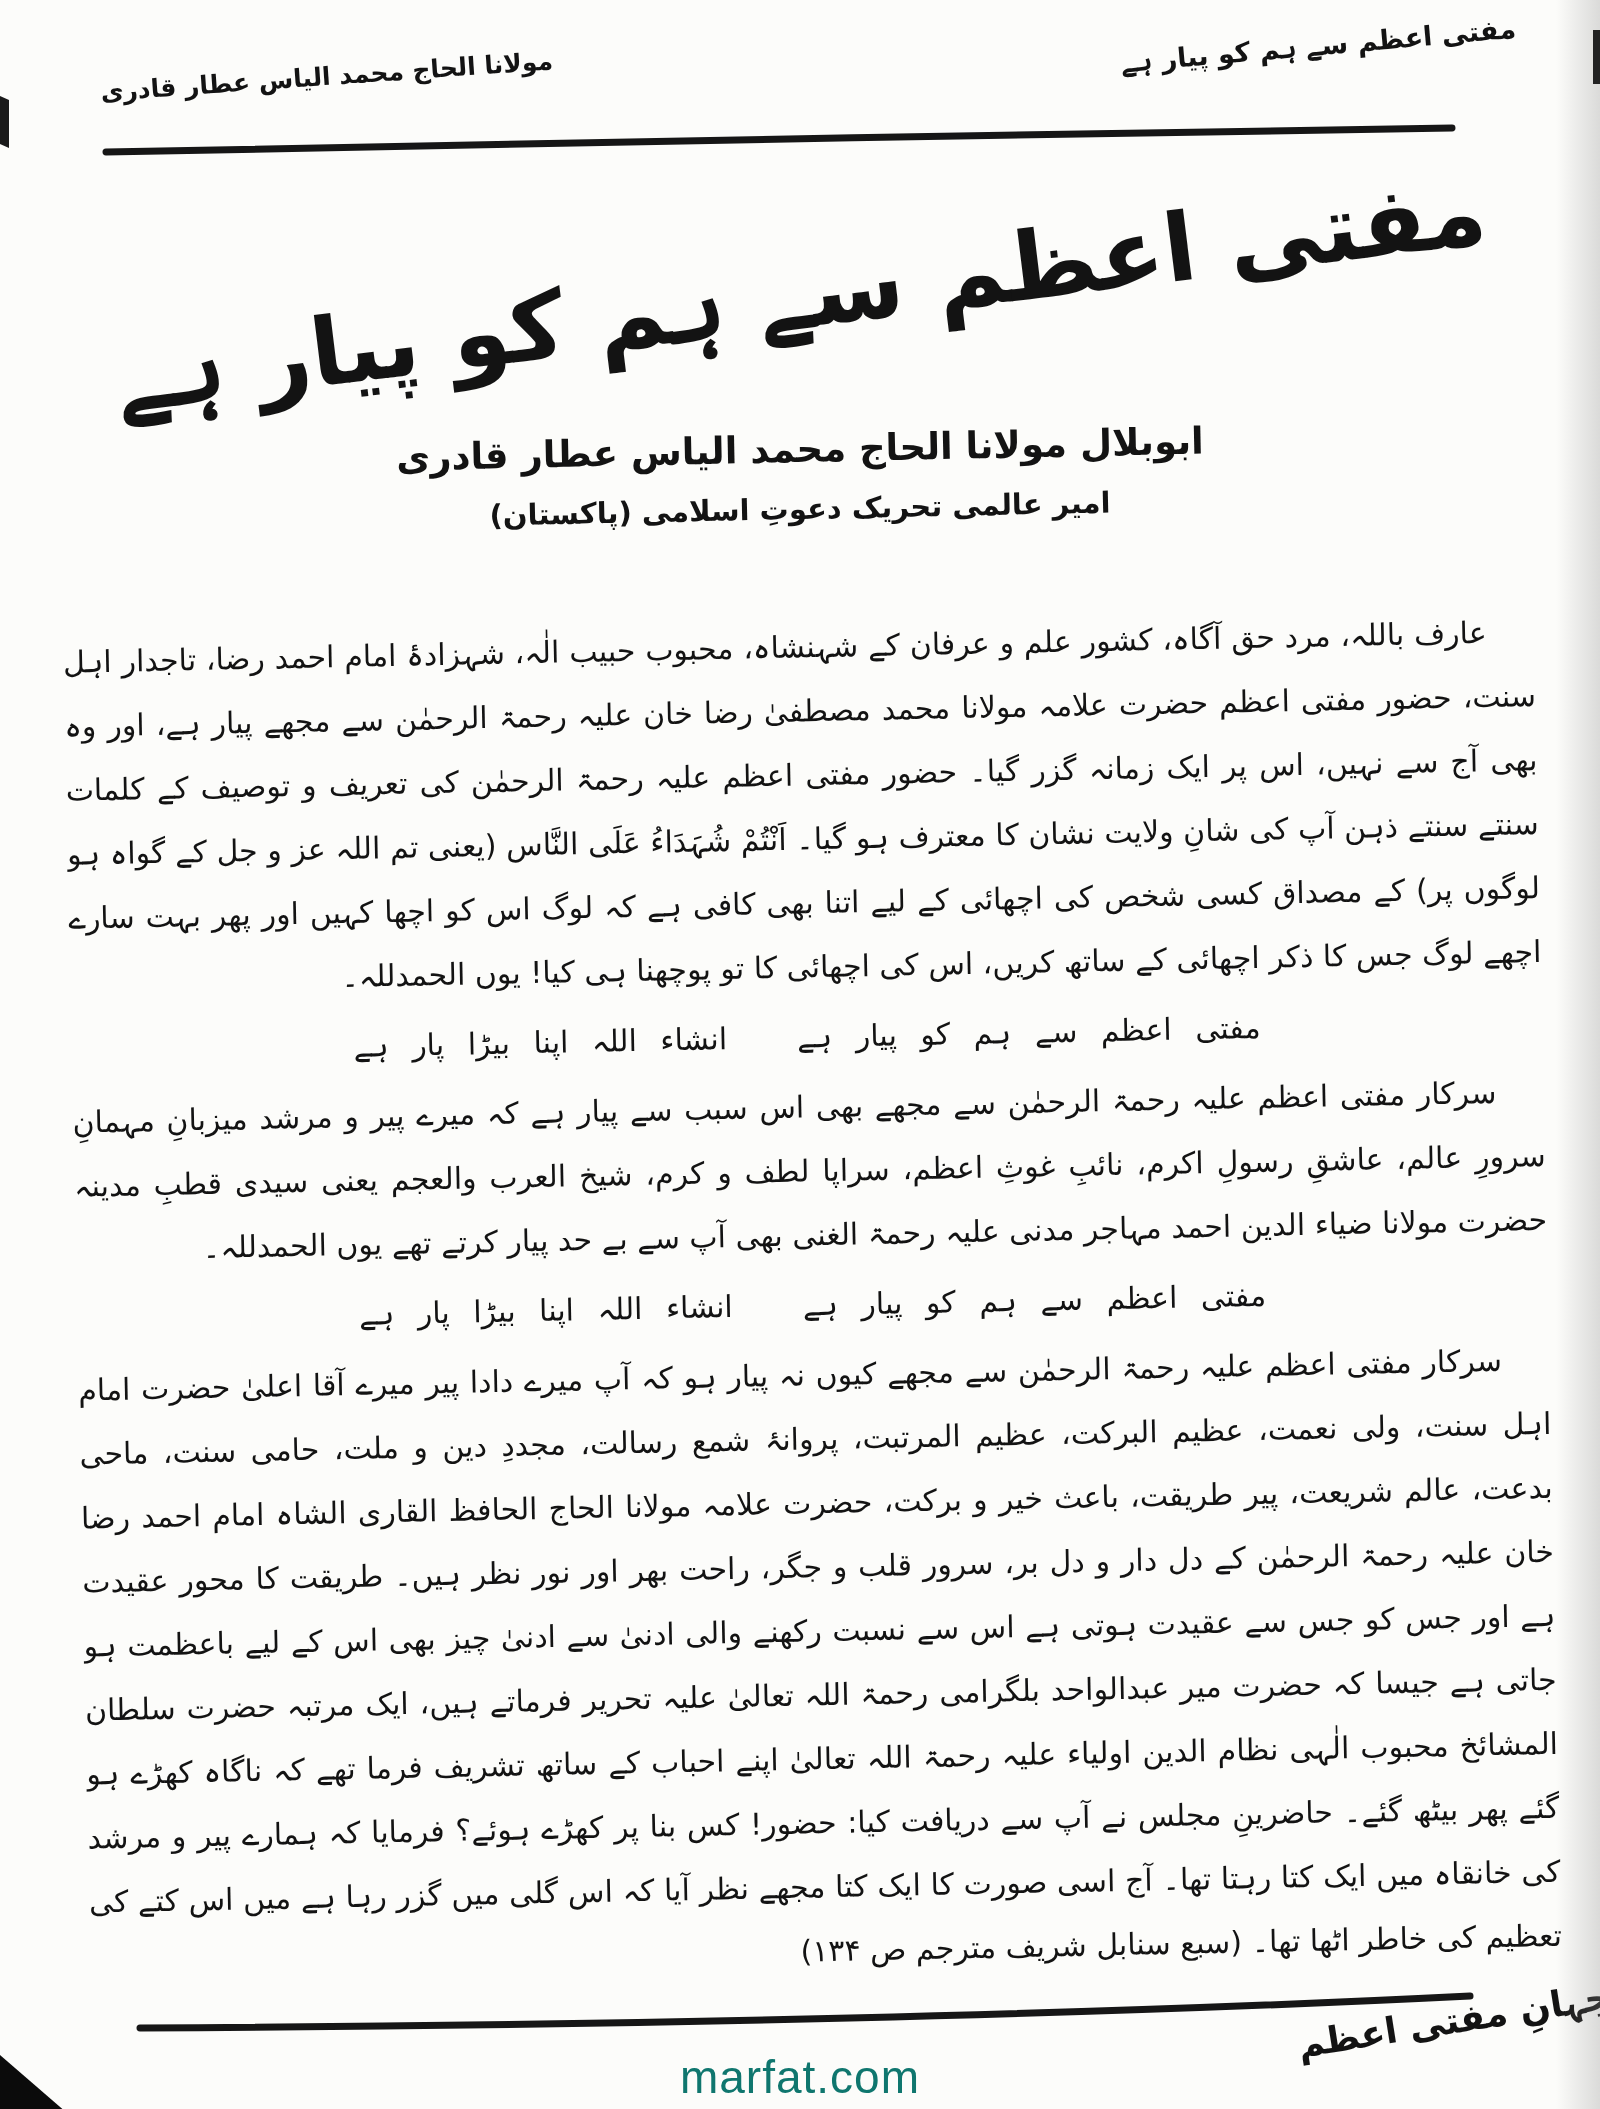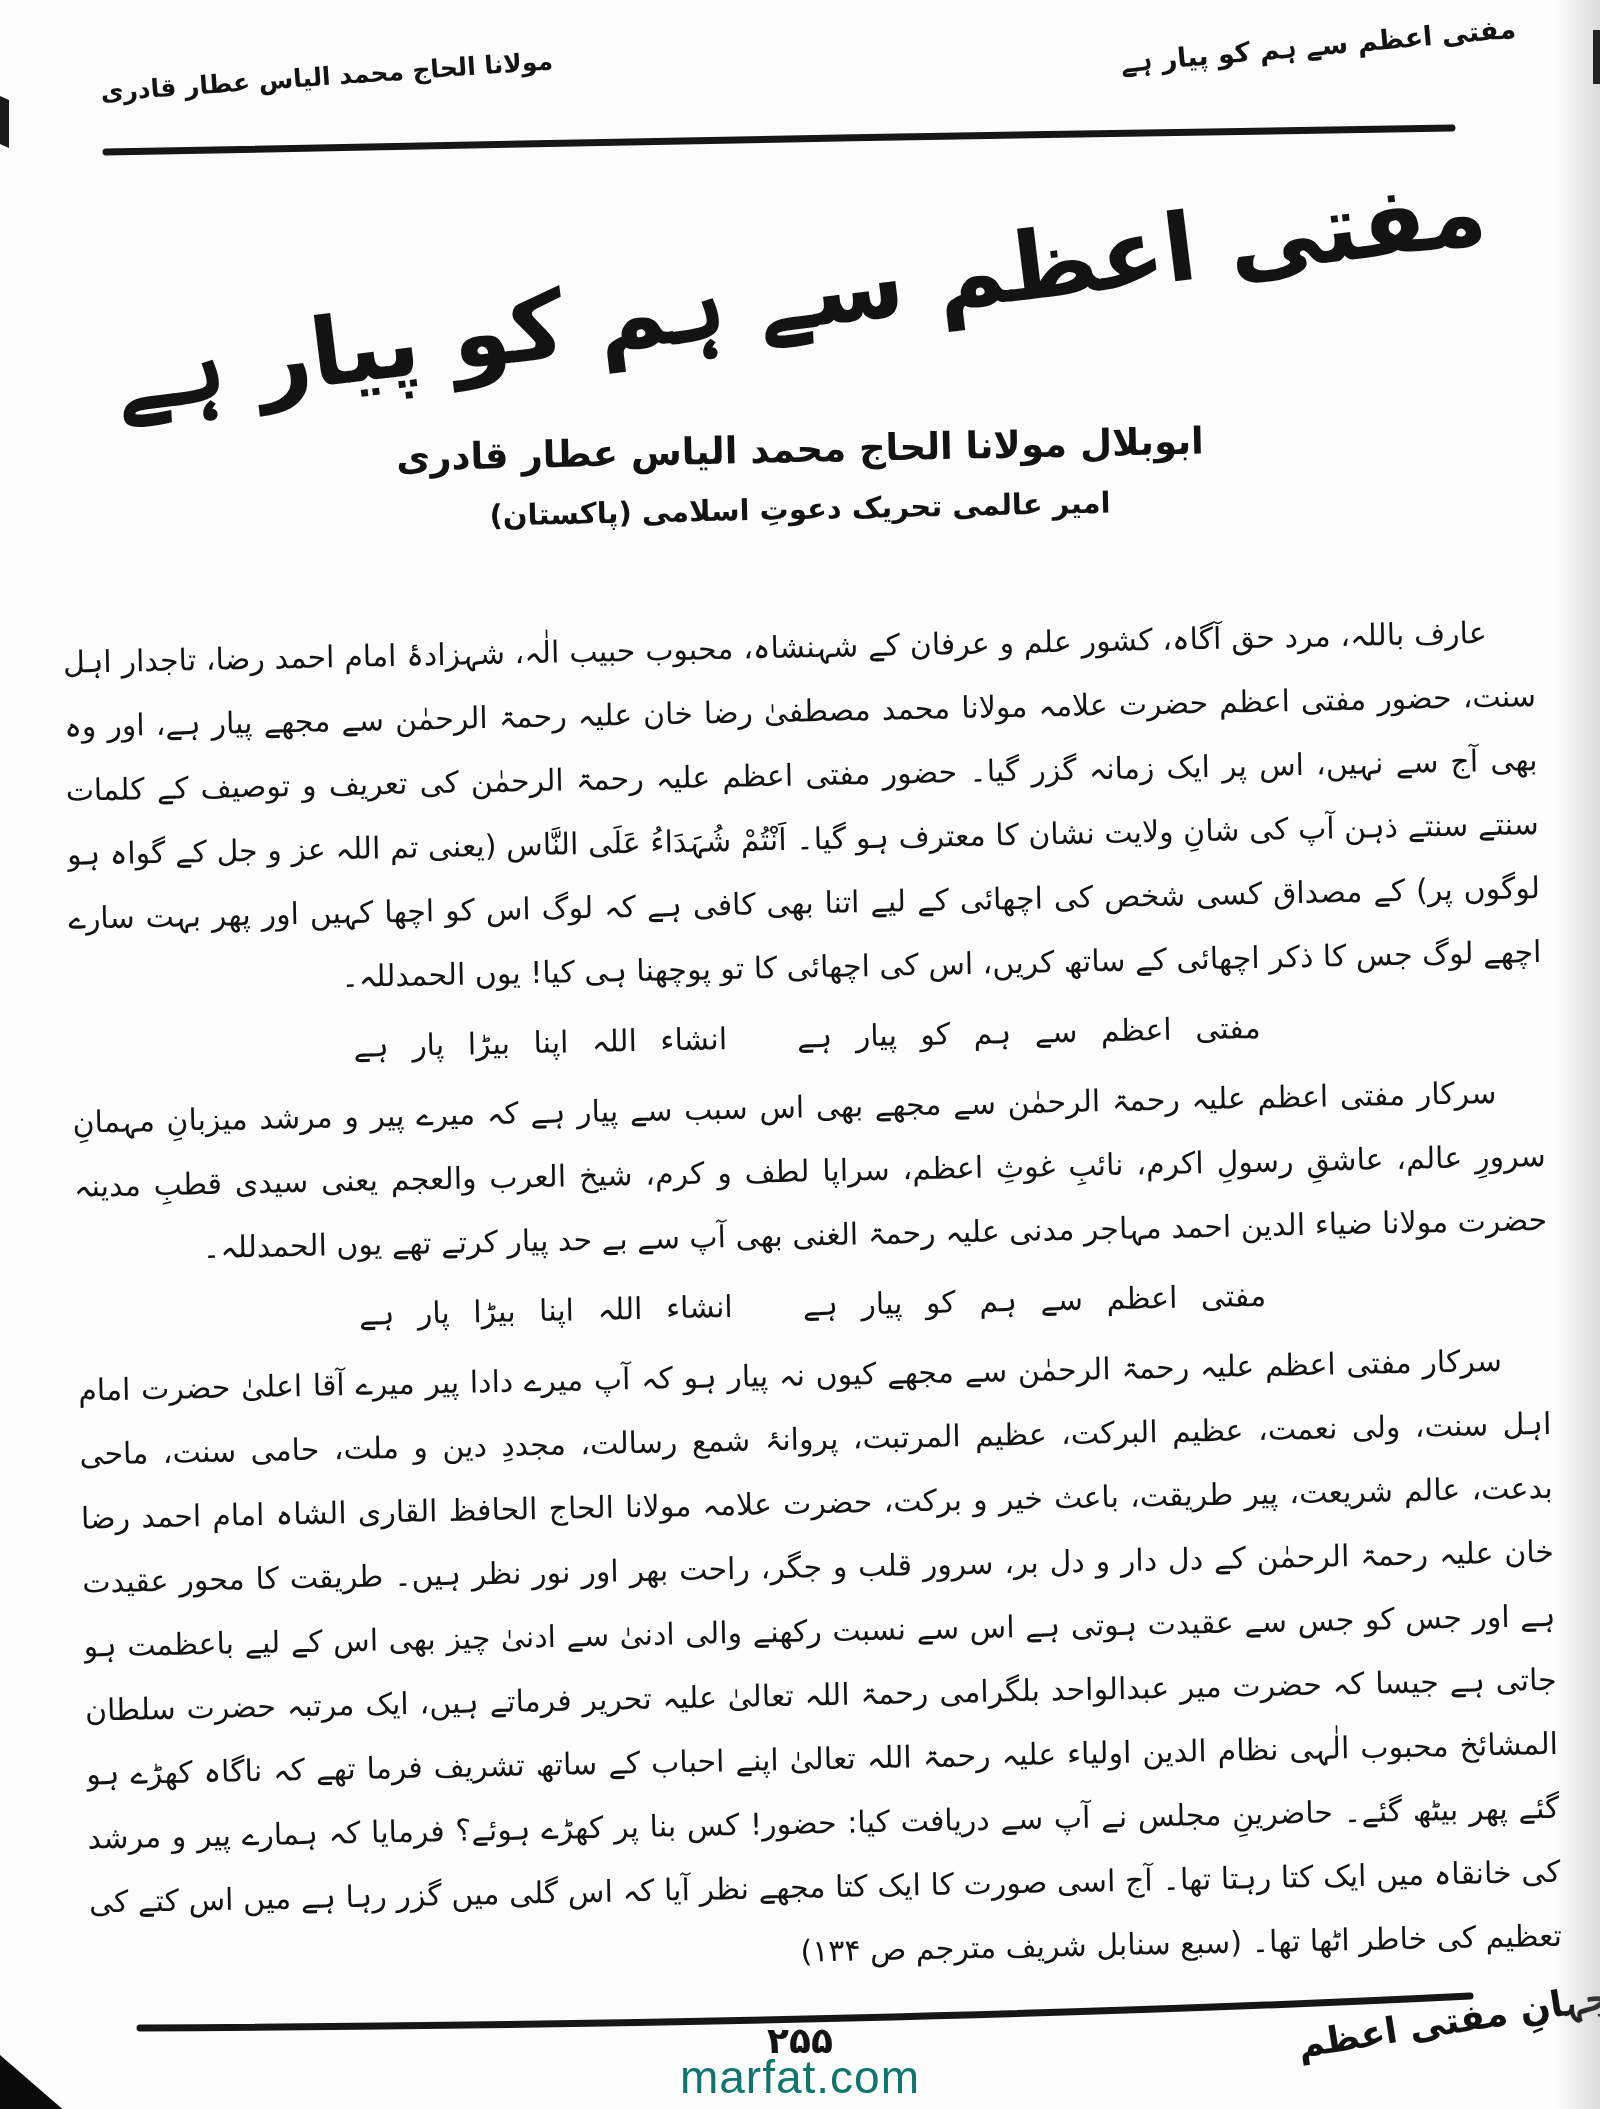--- a/index.html
+++ b/index.html
@@ -76,20 +76,19 @@
       <span>انشاء اللہ اپنا بیڑا پار ہے</span>
     </div>
     <p>سرکار مفتی اعظم علیہ رحمۃ الرحمٰن سے مجھے کیوں نہ پیار ہو کہ آپ میرے دادا پیر میرے آقا اعلیٰ حضرت امام اہل سنت، ولی نعمت، عظیم البرکت، عظیم المرتبت، پروانۂ شمع رسالت، مجددِ دین و ملت، حامی سنت، ماحی بدعت، عالم شریعت، پیر طریقت، باعث خیر و برکت، حضرت علامہ مولانا الحاج الحافظ القاری الشاہ امام احمد رضا خان علیہ رحمۃ الرحمٰن کے دل دار و دل بر، سرور قلب و جگر، راحت بھر اور نور نظر ہیں۔ طریقت کا محور عقیدت ہے اور جس کو جس سے عقیدت ہوتی ہے اس سے نسبت رکھنے والی ادنیٰ سے ادنیٰ چیز بھی اس کے لیے باعظمت ہو جاتی ہے جیسا کہ حضرت میر عبدالواحد بلگرامی رحمۃ اللہ تعالیٰ علیہ تحریر فرماتے ہیں، ایک مرتبہ حضرت سلطان المشائخ محبوب الٰہی نظام الدین اولیاء علیہ رحمۃ اللہ تعالیٰ اپنے احباب کے ساتھ تشریف فرما تھے کہ ناگاہ کھڑے ہو گئے پھر بیٹھ گئے۔ حاضرینِ مجلس نے آپ سے دریافت کیا: حضور! کس بنا پر کھڑے ہوئے؟ فرمایا کہ ہمارے پیر و مرشد کی خانقاہ میں ایک کتا رہتا تھا۔ آج اسی صورت کا ایک کتا مجھے نظر آیا کہ اس گلی میں گزر رہا ہے میں اس کتے کی تعظیم کی خاطر اٹھا تھا۔ (سبع سنابل شریف مترجم ص ۱۳۴)</p>
     <p>جب مرشد سے عقیدت ہے تو اس کی گلی کے کتے سے بھی والہانہ محبت اور گلی کا کتا کجا اس کتے سے مشابہت رکھنے والا کتا بھی پیارا تو جب عقیدتِ مرشد طریقت کے گلی کے کتے کے ہم شکل کتے سے بھی محبت کی متقاضی ہے تو پھر مجھے اپنے دادا پیر اعلیٰ حضرت امامِ اہلِ سنت،</p>
   </div>
 
   <svg class="rule-bottom" viewBox="0 0 1600 50" xmlns="http://www.w3.org/2000/svg">
     <path d="M140,42 C 620,40 1110,28 1470,10"></path>
   </svg>
   <div class="footer-book">جہانِ مفتی اعظم</div>
-  <div class="page-number">۲۵۵</div>
   <div class="watermark">marfat.com</div>
 
   <div class="corner-blob"></div>
   <div class="edge-shade"></div>
   <div class="tick-right-top"></div>
   <div class="tick-left-top"></div>
 </div>
 
 </body></html>

